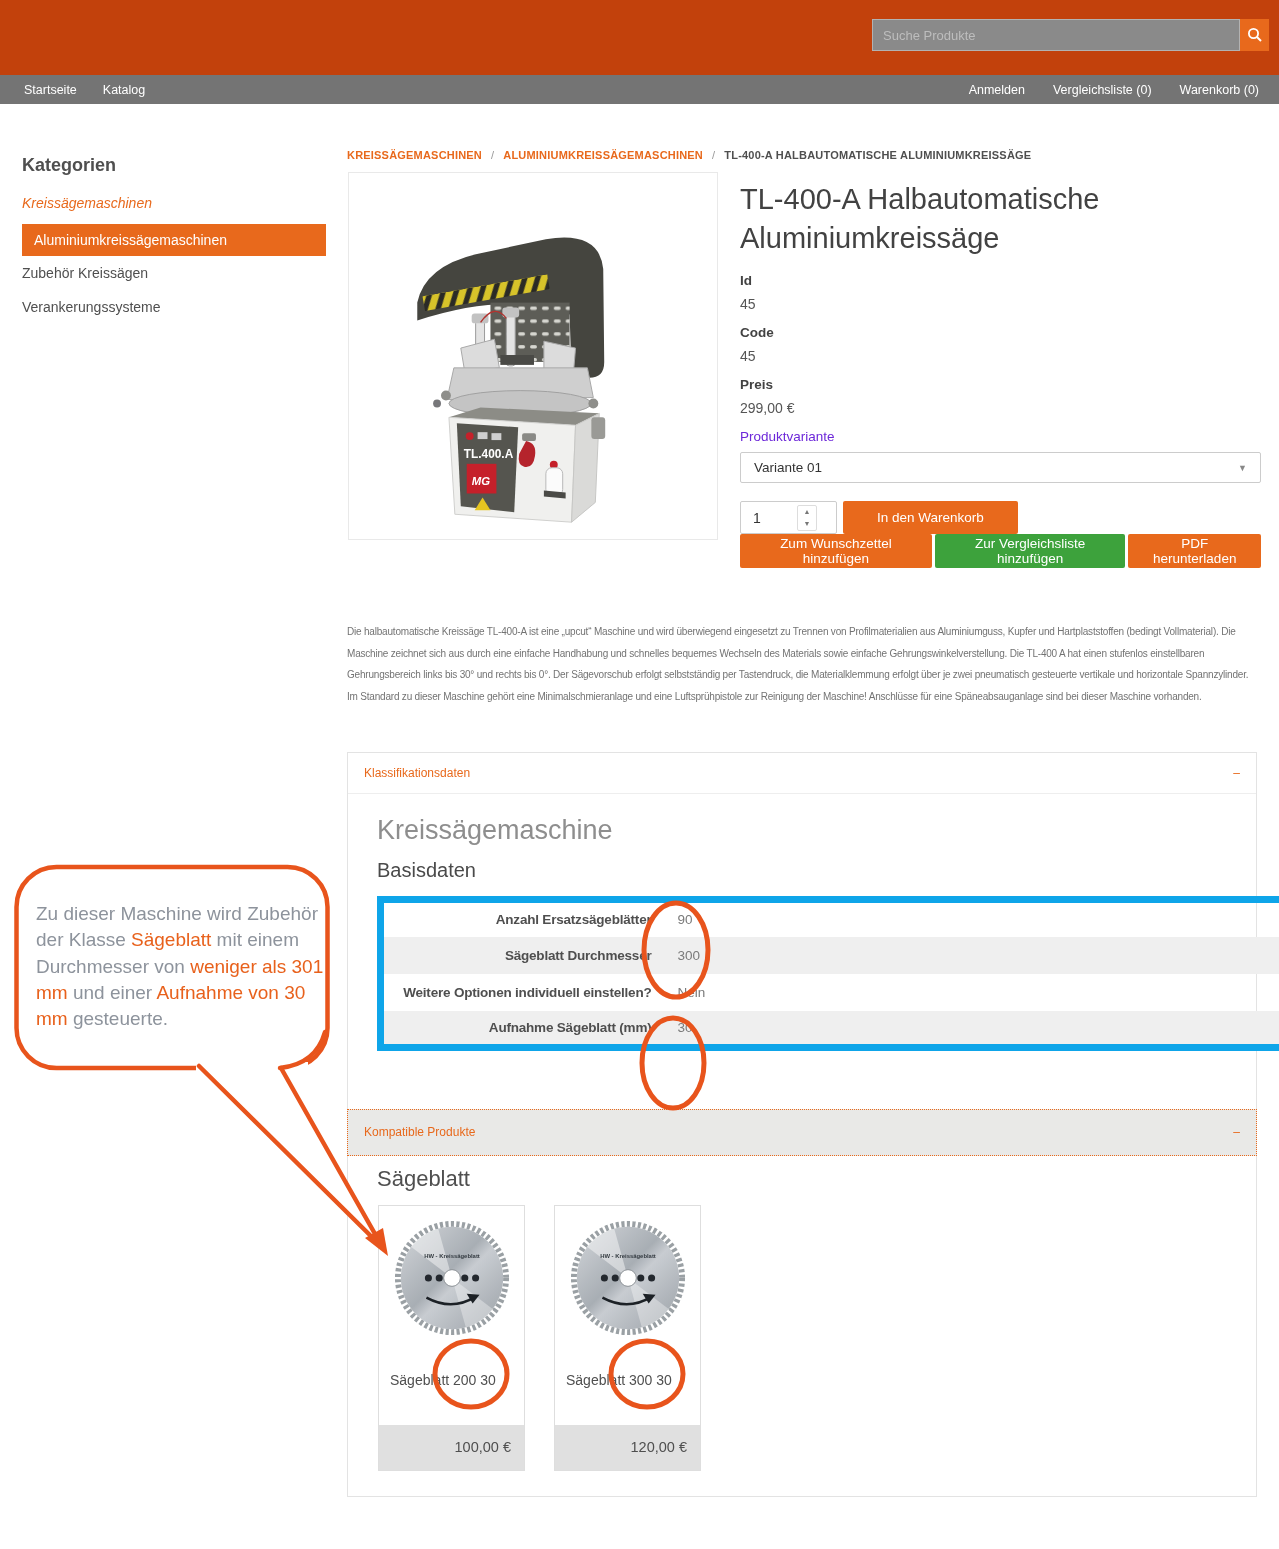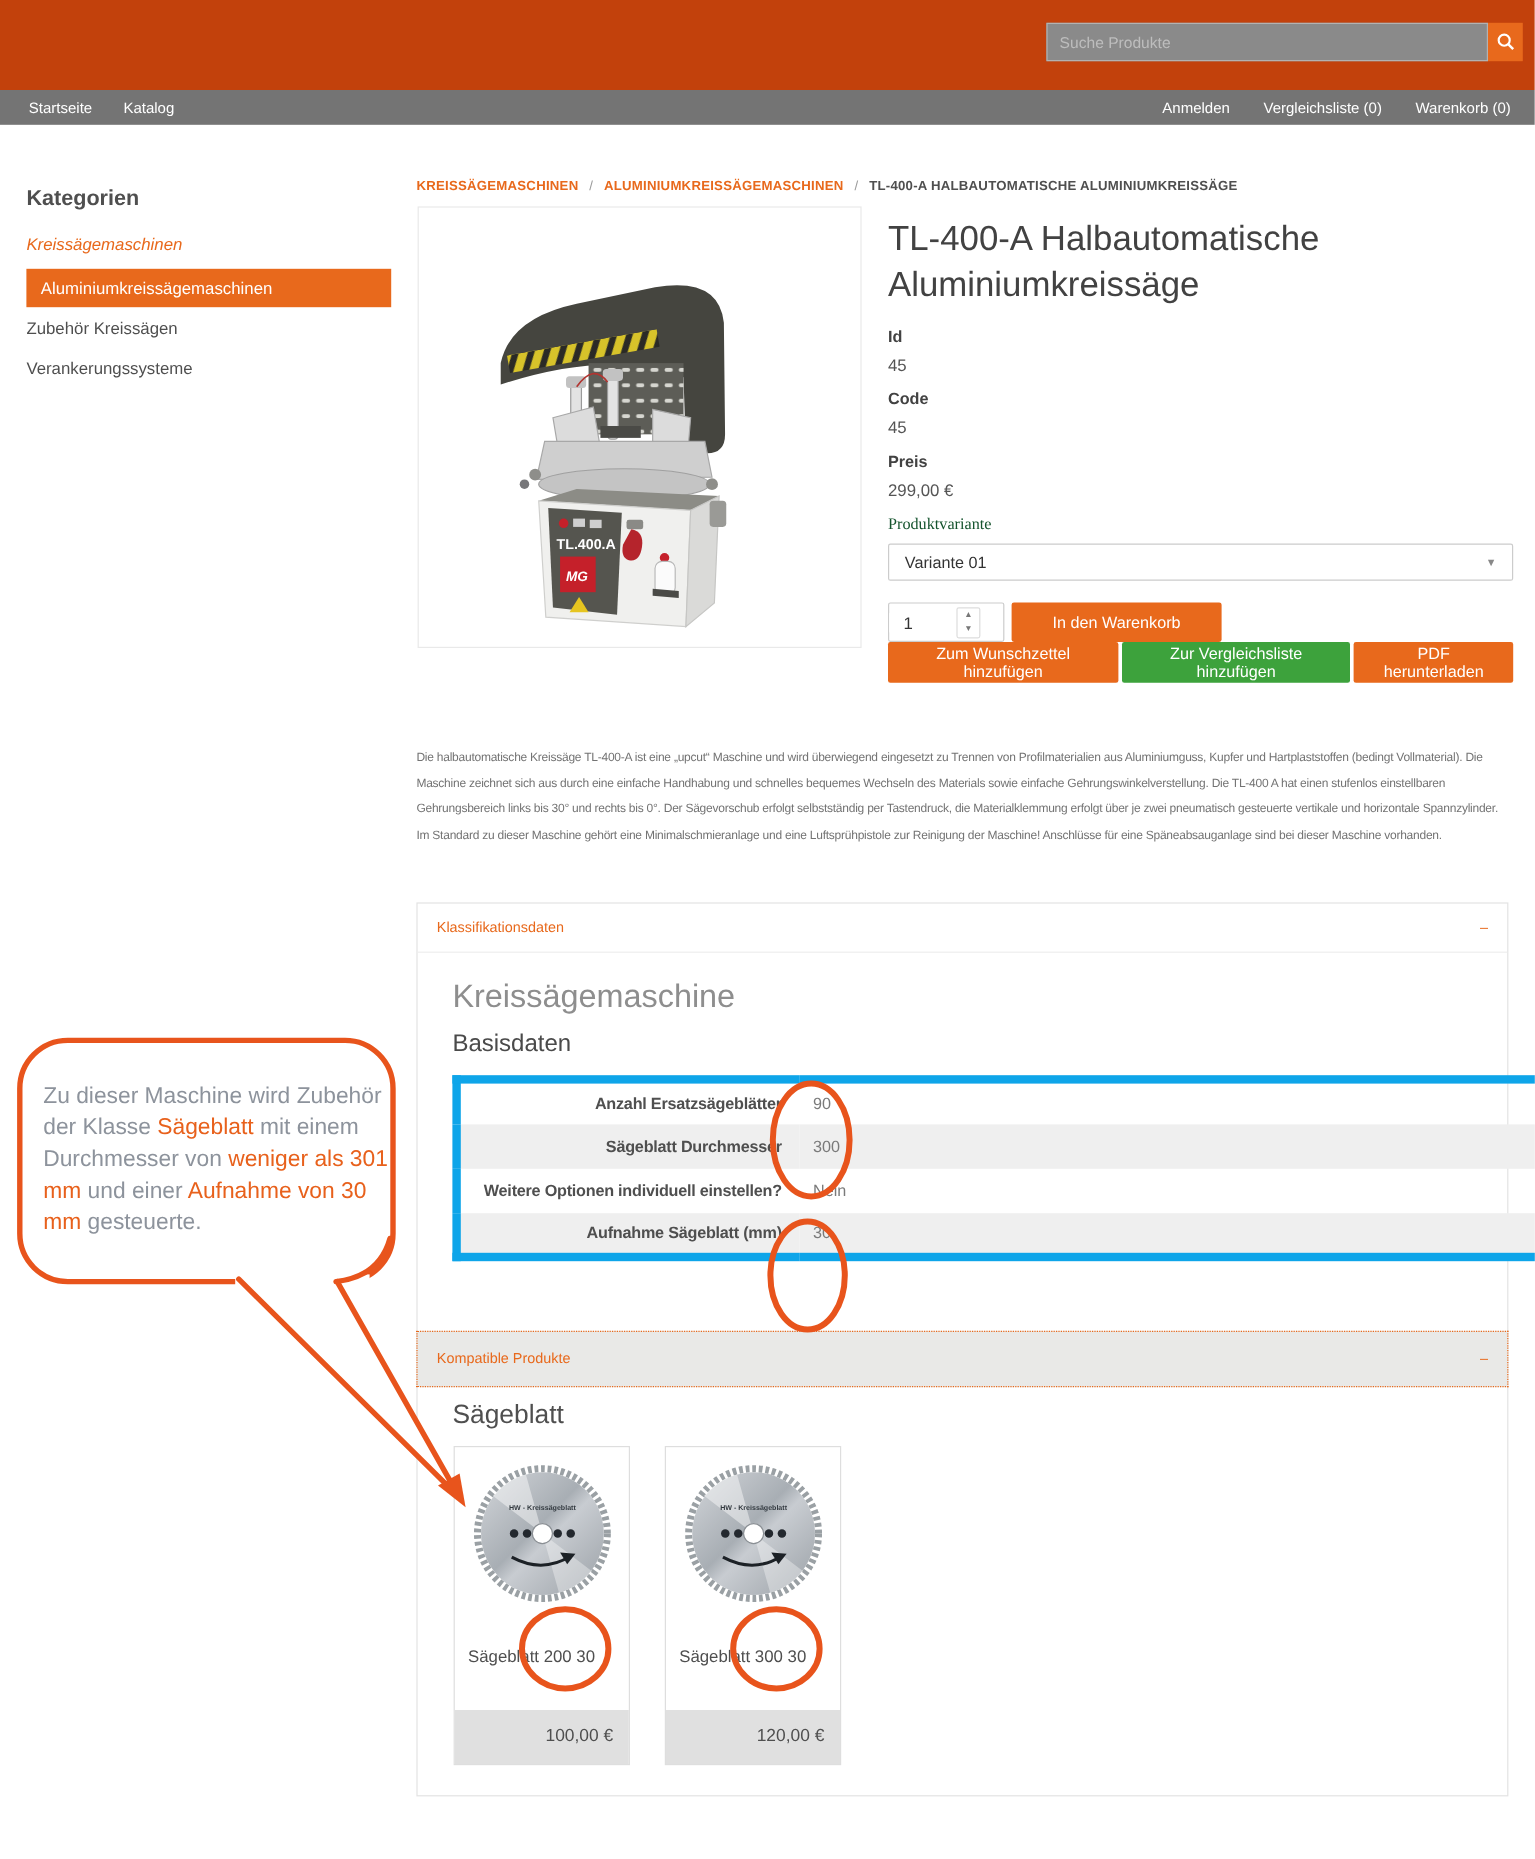--- a/index.html
+++ b/index.html
@@ -31,21 +31,21 @@
   .breadcrumb .bc-sep { color:#9a9a9a; font-weight:normal; }
 
   
   .image-box { position:absolute; left:348px; top:172px; width:370px; height:368px; border:1px solid #e9e9e9; background:#fff; display:flex; align-items:center; justify-content:center; }
 
   
   .pinfo { position:absolute; left:740px; top:180px; width:521px; }
   .ptitle { font-size:29px; line-height:39px; font-weight:400; color:#424242; margin-bottom:15px; }
   .flabel { font-size:13.5px; font-weight:bold; color:#424242; margin-bottom:8px; }
   .fvalue { font-size:14px; color:#555; margin-bottom:13px; }
-  .variant-label { font-size:13.5px; color:#14532d; margin-top:5px; margin-bottom:8px;font-family:Liberation Serif, serif; }
+  .variant-label { font-size:13.5px; color:#6d28d9; margin-top:5px; margin-bottom:8px; }
   .select { height:31px; border:1px solid #ccc; border-radius:2px; display:flex; align-items:center; justify-content:space-between; padding:0 13px; font-size:13.5px; color:#333; cursor:pointer; background:#fff; }
   .select .chev { color:#888; font-size:9px; }
   .qty-row { margin-top:18px; display:flex; height:33px; }
   .qty-box { width:97px; height:33px; border:1px solid #ccc; border-radius:2px; display:flex; align-items:center; background:#fff; }
   .qty-box input { width:54px; border:none; outline:none; font-size:14px; color:#333; padding-left:12px; font-family:"Liberation Sans", sans-serif; }
   .stepper { width:20px; height:26px; border:1px solid #ddd; border-radius:2px; display:flex; flex-direction:column; margin-left:2px; }
   .stepper span { flex:1; display:flex; align-items:center; justify-content:center; font-size:7px; color:#777; cursor:pointer; line-height:1; }
   .cart-btn { margin-left:6px; background:#e8691c; color:#fff; border:none; border-radius:2px; font-size:13.5px; padding:0 34px; cursor:pointer; font-family:"Liberation Sans", sans-serif; }
   .actions { margin-top:0; display:flex; gap:3px; height:34px; }
   .actions button { border:none; border-radius:2px; color:#fff; font-size:13.5px; padding:0 16px; cursor:pointer; font-family:"Liberation Sans", sans-serif; }

